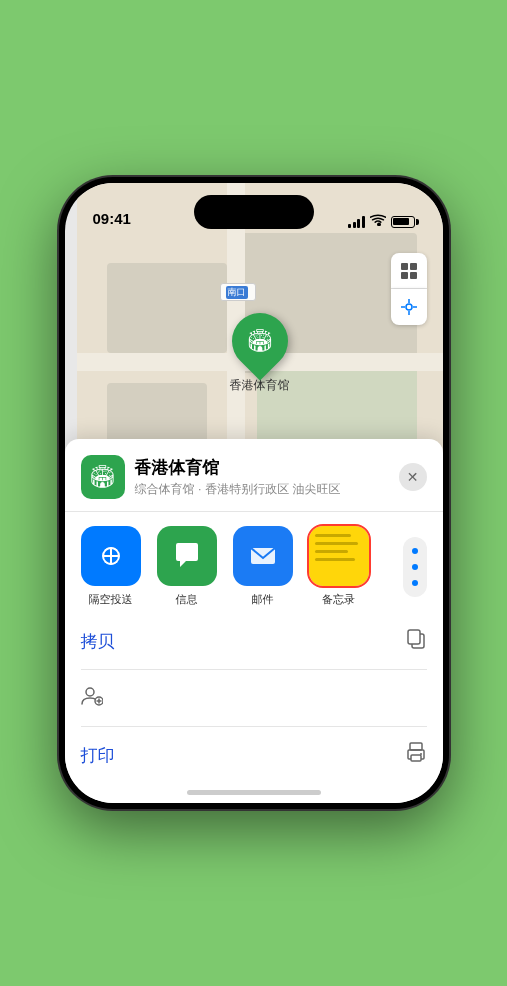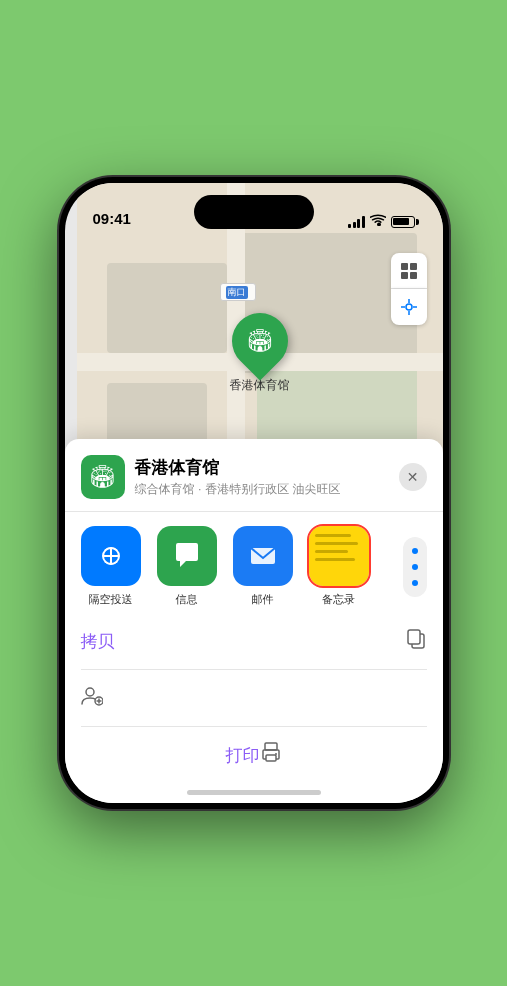--- a/index.html
+++ b/index.html
@@ -396,25 +396,24 @@
     }
     .action-item {
       display: flex;
       align-items: center;
       justify-content: space-between;
       padding: 14px 0;
       border-bottom: 0.5px solid #e5e5e5;
     }
     .action-item:last-child {
       border-bottom: none;
-      justify-content: center;
     }
     .action-label {
       font-size: 17px;
-      color: #8b5cf6;
+      color: #1d4ed8;
     }
     .action-icon {
       font-size: 22px;
       color: #666;
     }
 
     
     .home-indicator {
       position: absolute;
       bottom: 8px;

